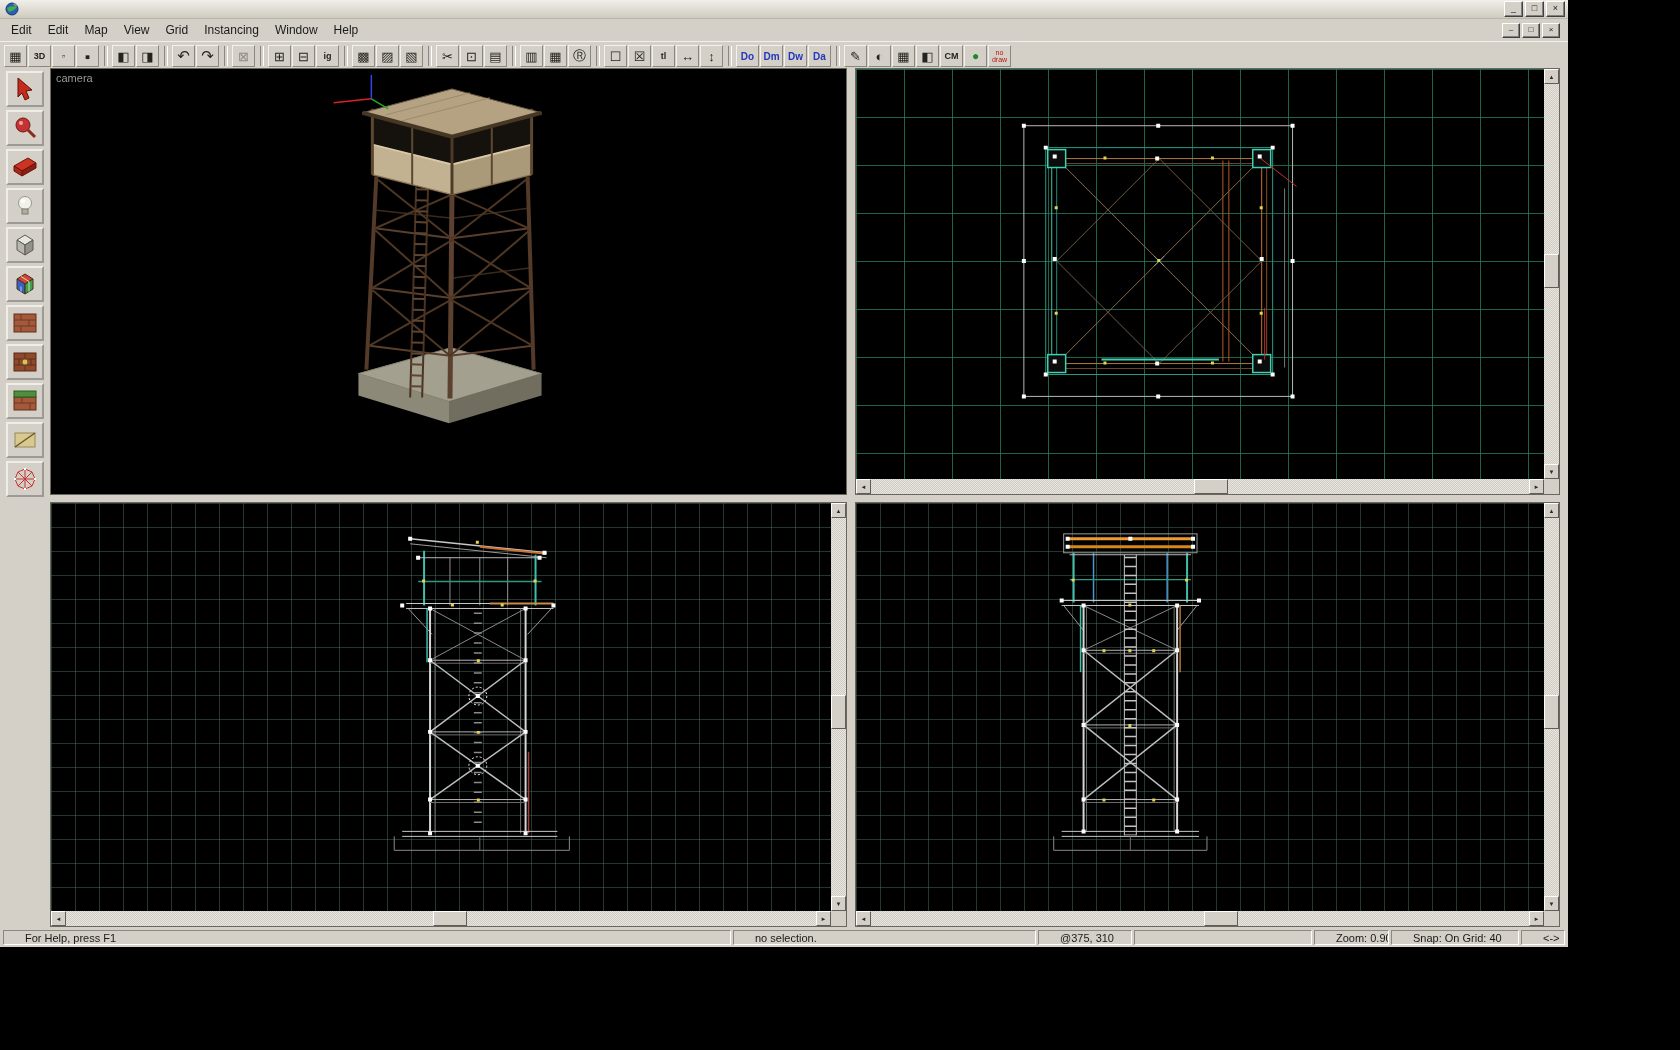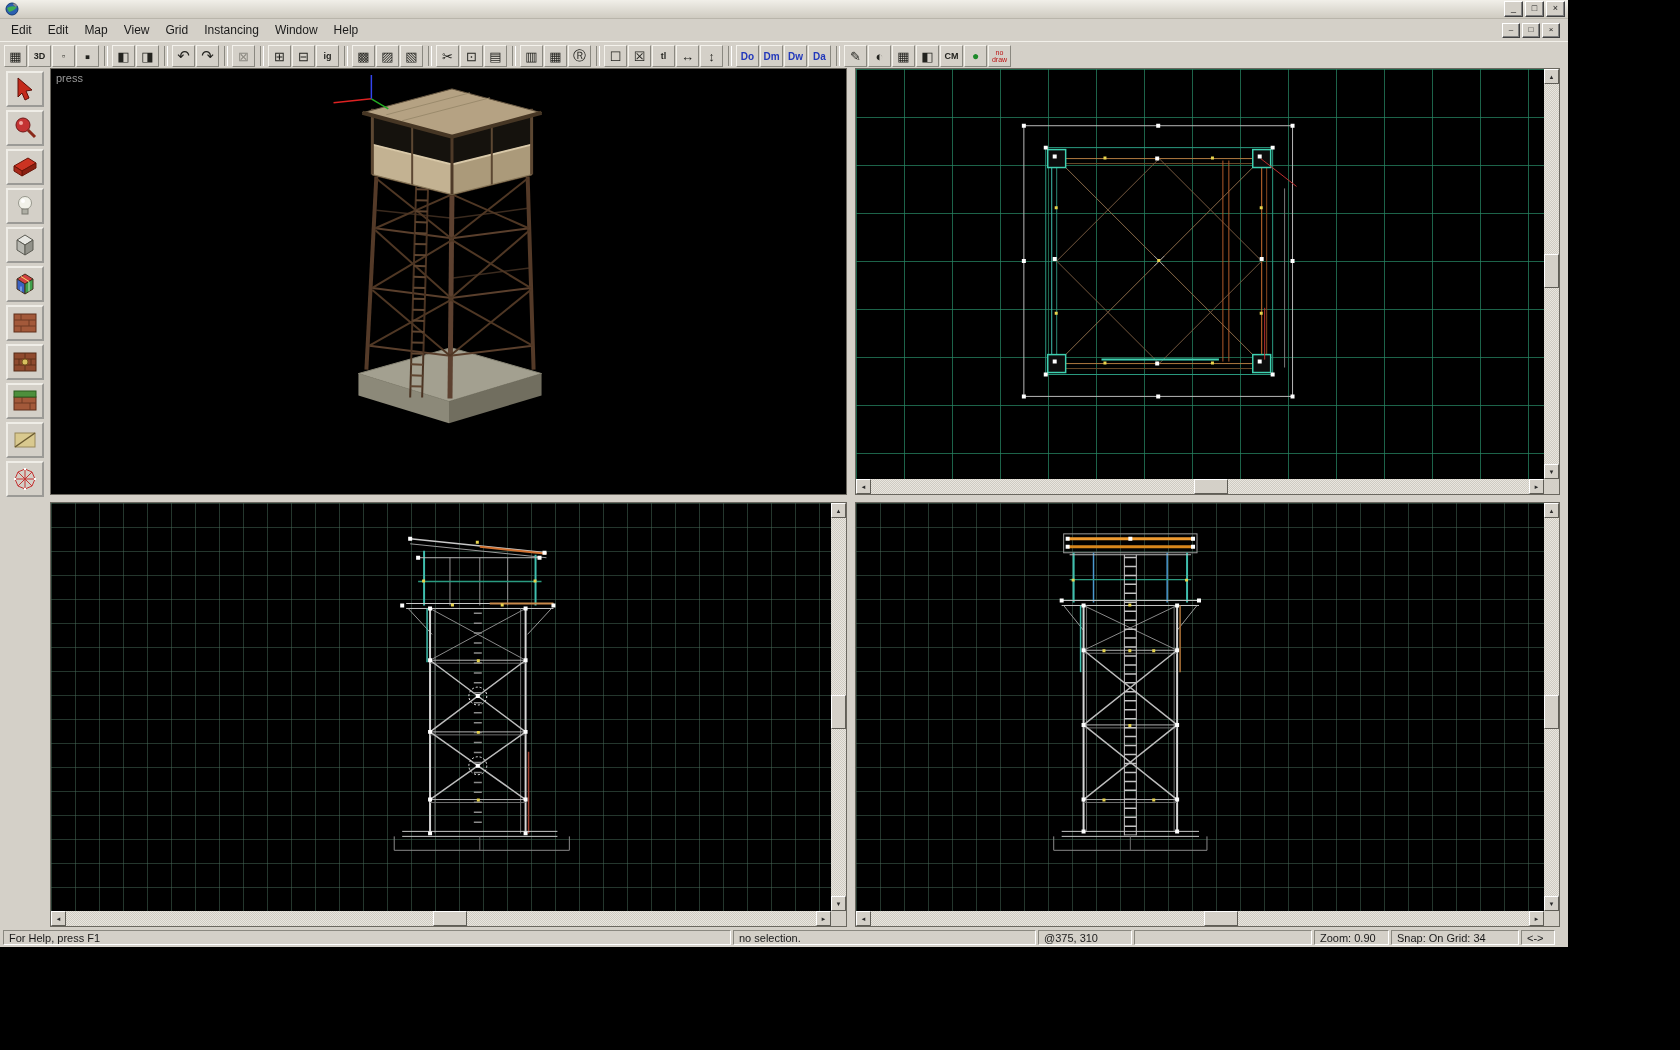--- a/index.html
+++ b/index.html
@@ -75,21 +75,21 @@
   .sb-btn.up{top:0;} .sb-btn.down{bottom:0;} .sb-btn.left{left:0;} .sb-btn.right{right:0;}
   .sb-thumb-v{position:absolute;left:0;width:15px;height:34px;background:#d4d0c8;border:1px solid;
           box-sizing:border-box;border-color:#ffffff #5f5d56 #5f5d56 #ffffff;}
   .sb-thumb-h{position:absolute;top:0;height:15px;width:34px;background:#d4d0c8;border:1px solid;
           box-sizing:border-box;border-color:#ffffff #5f5d56 #5f5d56 #ffffff;}
 
   
   .statusbar{position:absolute;left:0;bottom:0;width:1568px;height:19px;background:#d4d0c8;
              display:flex;align-items:center;gap:2px;padding:1px 3px;box-sizing:border-box;}
   .sb-pane{height:15px;border:1px solid;border-color:#8a8880 #ffffff #ffffff #8a8880;
-           display:flex;align-items:center;padding:0 5px;box-sizing:border-box;font-size:11px;
+           display:flex;align-items:center;padding:0 21px;box-sizing:border-box;font-size:11px;
            white-space:nowrap;overflow:hidden;}
 </style>
 </head>
 <body>
 
 <div class="window">
 
   <div class="titlebar">
     <svg class="app-icon" viewBox="0 0 14 14">
       <circle cx="7" cy="7" r="6" fill="#2b5fb0" stroke="#123a72"></circle>
@@ -247,21 +247,21 @@
           <polygon points="14,3 21,6 24,13 21,20 14,23 7,20 4,13 7,6" fill="none" stroke="#c43333"></polygon>
           <path d="M14 3 L14 23 M4 13 L24 13 M7 6 L21 20 M21 6 L7 20" stroke="#c43333" fill="none"></path>
           <path d="M13 2h2v2h-2z M3 12h2v2h-2z M23 12h2v2h-2z M13 22h2v2h-2z" fill="#ffffff"></path>
         </svg>
       </div>
     </div>
 
     <div class="vparea">
 
       <div class="vp" id="vp-camera">
-        <div class="vp-label">press</div>
+        <div class="vp-label">camera</div>
         <div class="vp-content full">
           <svg class="wiresvg" viewBox="0 0 797 427">
 
             <g>
               <polygon points="308,306 401,280 492,306 399,334" fill="#a3a090" stroke="#878474"></polygon>
               <polygon points="308,306 399,334 399,356 308,328" fill="#8c8979"></polygon>
               <polygon points="399,334 492,306 492,328 399,356" fill="#716e5f"></polygon>
             </g>
 
             <g stroke="#3a2a1e">
@@ -581,17 +581,17 @@
 
     </div>
   </div>
 
   <div class="statusbar">
     <div class="sb-pane" style="width:728px">For Help, press F1</div>
     <div class="sb-pane" style="width:303px">no selection.</div>
     <div class="sb-pane" style="width:94px">@375, 310</div>
     <div class="sb-pane" style="width:178px"></div>
     <div class="sb-pane" style="width:75px">Zoom: 0.90</div>
-    <div class="sb-pane" style="width:128px">Snap: On Grid: 34</div>
+    <div class="sb-pane" style="width:128px">Snap: On Grid: 40</div>
     <div class="sb-pane" style="width:34px">&lt;-&gt;</div>
   </div>
 
 </div>
 
 </body></html>

